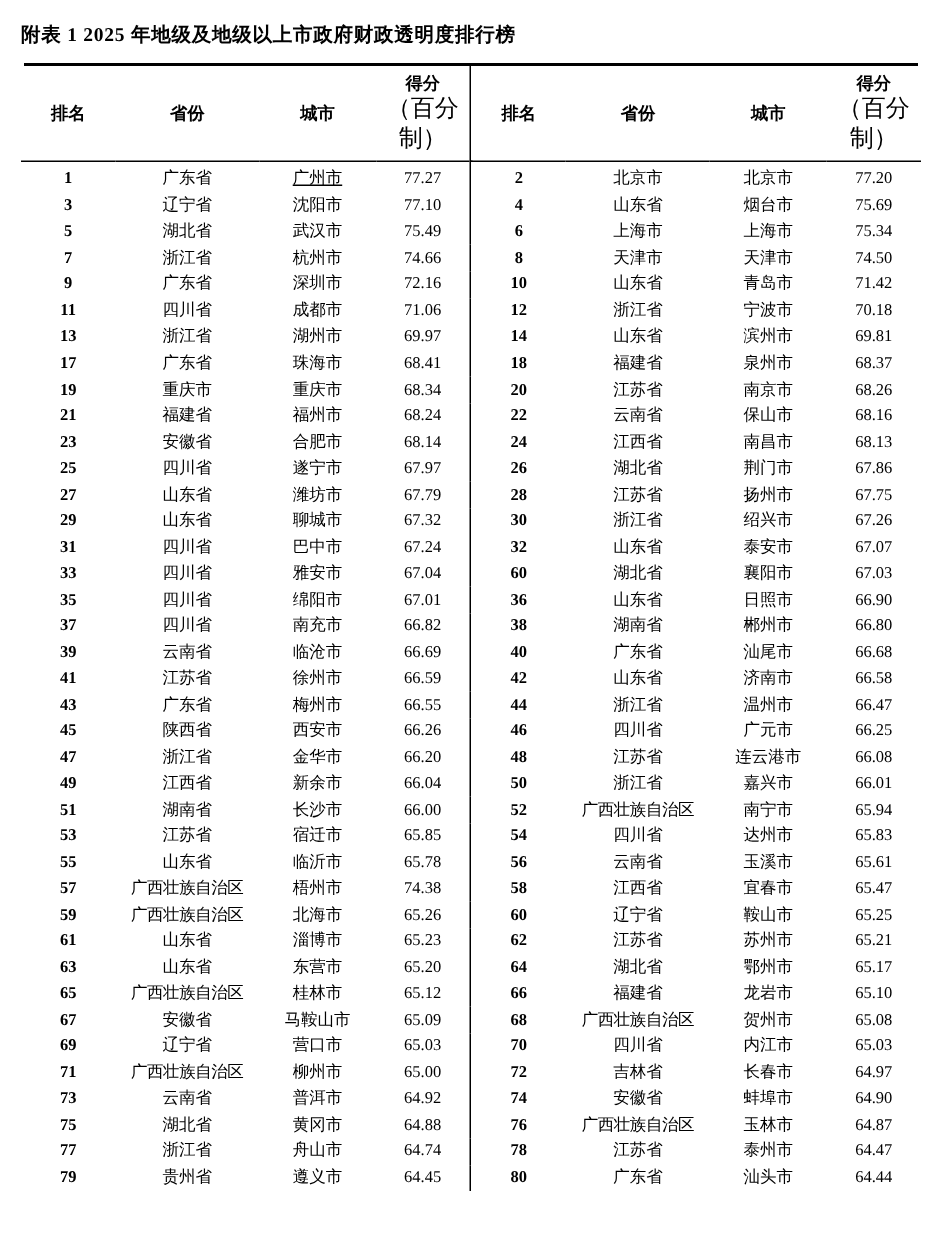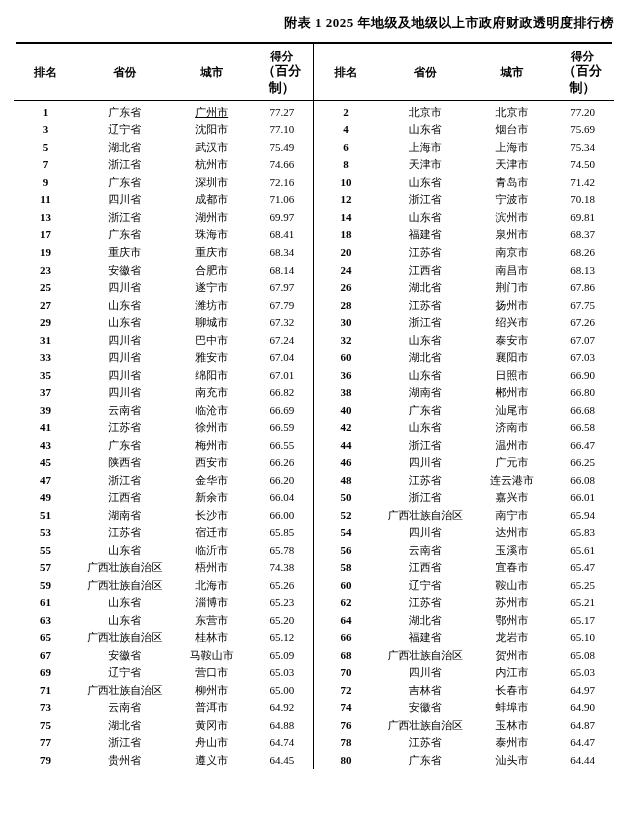--- a/index.html
+++ b/index.html
@@ -14,21 +14,21 @@
     color: #000000;
   }
   .page {
     position: relative;
     width: 628px;
     height: 839px;
     box-sizing: border-box;
     padding: 10px 14px 0 14px;
   }
   .doc-title {
-    text-align: right;
+    text-align: left;
     font-size: 13px;
     font-weight: bold;
     letter-spacing: 0.5px;
     margin: 4px 0 10px 0;
   }
   .rule-top {
     border-top: 2px solid #000;
     margin: 0 2px;
   }
   table.rank {
@@ -45,22 +45,22 @@
   table.rank thead th {
     font-weight: bold;
     font-size: 11.5px;
     text-align: center;
     vertical-align: middle;
     padding: 5px 0 4px 0;
     line-height: 1.25;
   }
   table.rank thead th .sub {
     display: block;
-    font-weight: bold;
-    font-size: 13px;
+    font-weight: normal;
+    font-size: 16px;
   }
   table.rank tbody td {
     text-align: center;
     padding: 2.45px 0;
     line-height: 1.15;
     font-size: 11px;
     white-space: nowrap;
   }
   td.rk { font-weight: bold; }
   td.divider {
@@ -209,20 +209,31 @@
           <td class="">重庆市</td>
           <td>重庆市</td>
           <td>68.34</td>
           <td class="divider"></td>
           <td class="rk">20</td>
           <td class="">江苏省</td>
           <td>南京市</td>
           <td>68.26</td>
         </tr>
         <tr>
+          <td class="rk">21</td>
+          <td class="">福建省</td>
+          <td>福州市</td>
+          <td>68.24</td>
+          <td class="divider"></td>
+          <td class="rk">22</td>
+          <td class="">云南省</td>
+          <td>保山市</td>
+          <td>68.16</td>
+        </tr>
+        <tr>
           <td class="rk">23</td>
           <td class="">安徽省</td>
           <td>合肥市</td>
           <td>68.14</td>
           <td class="divider"></td>
           <td class="rk">24</td>
           <td class="">江西省</td>
           <td>南昌市</td>
           <td>68.13</td>
         </tr>

